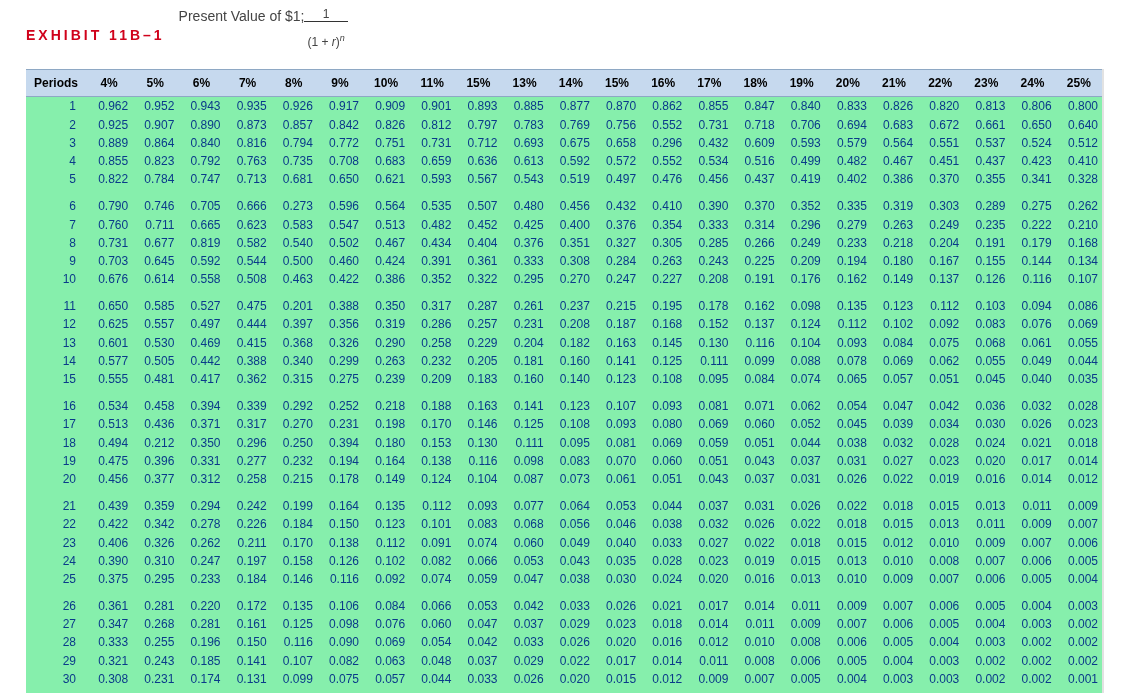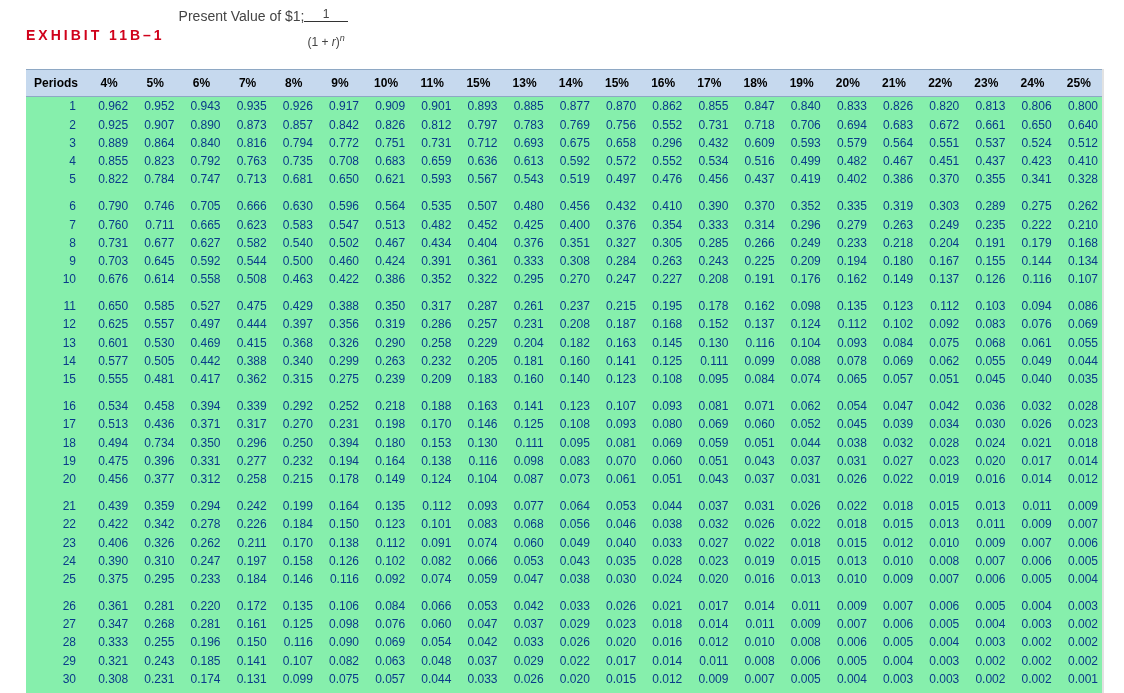--- a/index.html
+++ b/index.html
@@ -187,21 +187,21 @@
             <td>0.355</td>
             <td>0.341</td>
             <td>0.328</td>
           </tr>
           <tr class="gap">
             <td class="per">6</td>
             <td>0.790</td>
             <td>0.746</td>
             <td>0.705</td>
             <td>0.666</td>
-            <td>0.630</td>
+            <td>0.273</td>
             <td>0.596</td>
             <td>0.564</td>
             <td>0.535</td>
             <td>0.507</td>
             <td>0.480</td>
             <td>0.456</td>
             <td>0.432</td>
             <td>0.410</td>
             <td>0.390</td>
             <td>0.370</td>
@@ -235,21 +235,21 @@
             <td>0.263</td>
             <td>0.249</td>
             <td>0.235</td>
             <td>0.222</td>
             <td>0.210</td>
           </tr>
           <tr>
             <td class="per">8</td>
             <td>0.731</td>
             <td>0.677</td>
-            <td>0.627</td>
+            <td>0.819</td>
             <td>0.582</td>
             <td>0.540</td>
             <td>0.502</td>
             <td>0.467</td>
             <td>0.434</td>
             <td>0.404</td>
             <td>0.376</td>
             <td>0.351</td>
             <td>0.327</td>
             <td>0.305</td>
@@ -312,21 +312,21 @@
             <td>0.126</td>
             <td>0.116</td>
             <td>0.107</td>
           </tr>
           <tr class="gap">
             <td class="per">11</td>
             <td>0.650</td>
             <td>0.585</td>
             <td>0.527</td>
             <td>0.475</td>
-            <td>0.429</td>
+            <td>0.201</td>
             <td>0.388</td>
             <td>0.350</td>
             <td>0.317</td>
             <td>0.287</td>
             <td>0.261</td>
             <td>0.237</td>
             <td>0.215</td>
             <td>0.195</td>
             <td>0.178</td>
             <td>0.162</td>
@@ -484,21 +484,21 @@
             <td>0.045</td>
             <td>0.039</td>
             <td>0.034</td>
             <td>0.030</td>
             <td>0.026</td>
             <td>0.023</td>
           </tr>
           <tr>
             <td class="per">18</td>
             <td>0.494</td>
-            <td>0.734</td>
+            <td>0.212</td>
             <td>0.350</td>
             <td>0.296</td>
             <td>0.250</td>
             <td>0.394</td>
             <td>0.180</td>
             <td>0.153</td>
             <td>0.130</td>
             <td>0.111</td>
             <td>0.095</td>
             <td>0.081</td>

